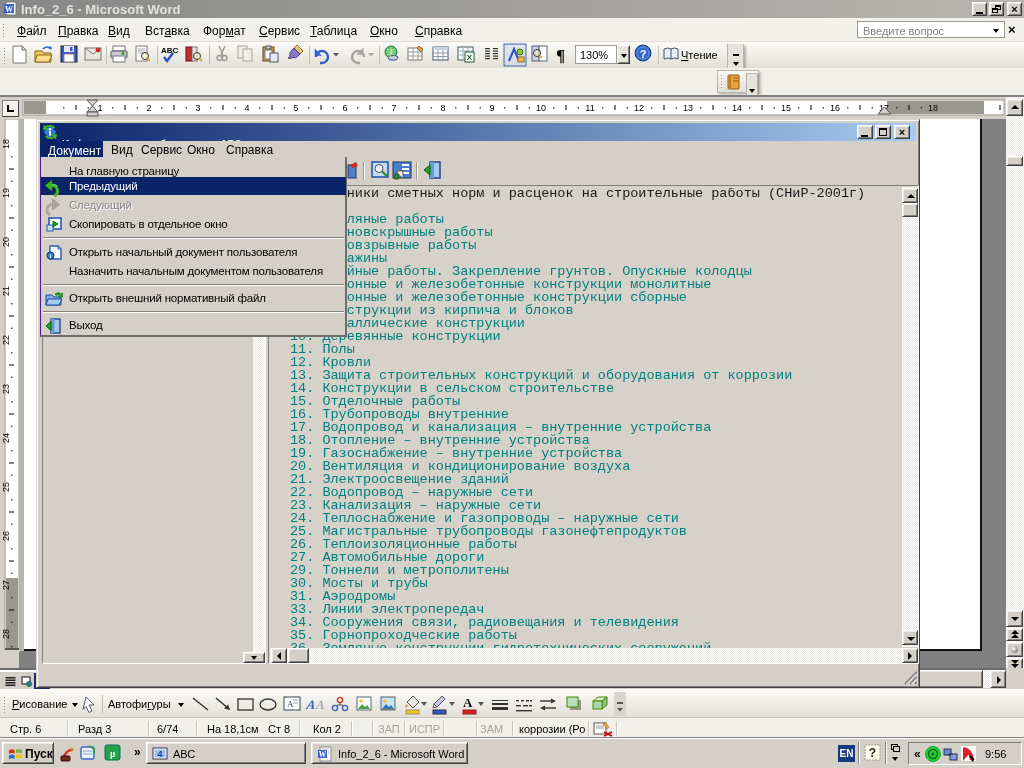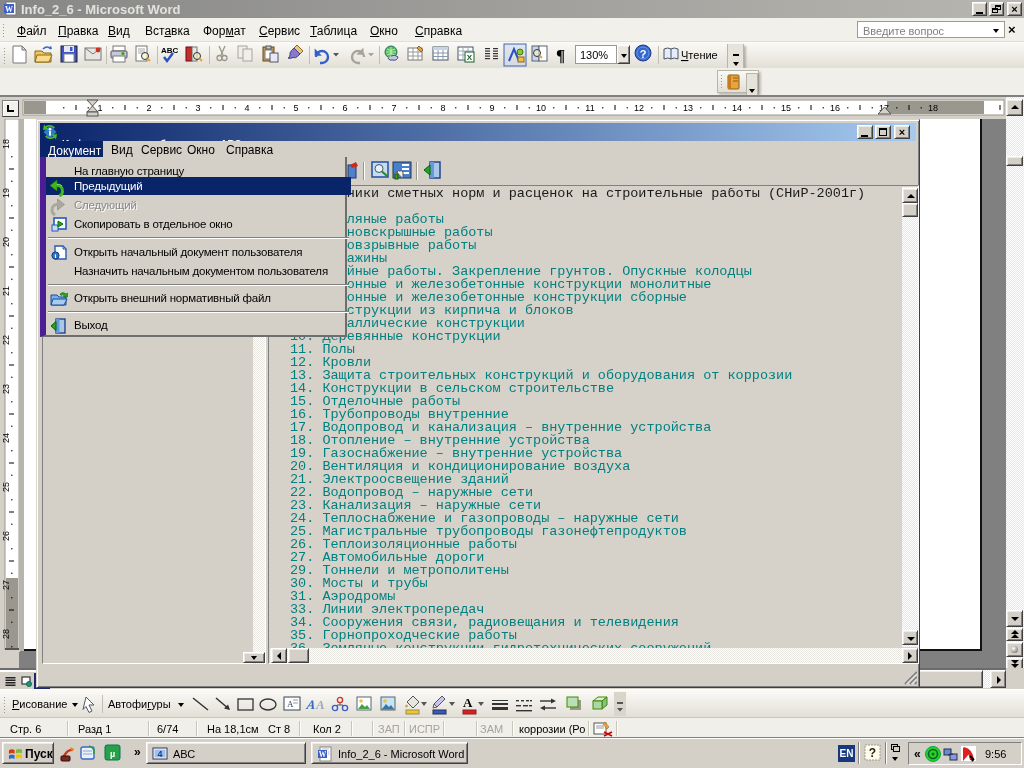--- a/index.html
+++ b/index.html
@@ -555,21 +555,21 @@
         <line x1="14" y1="16" x2="16" y2="14"></line>
       </g>
     <g stroke="#fff" stroke-width="1">
         <line x1="5.5" y1="16" x2="16" y2="5.5"></line>
         <line x1="10.5" y1="16" x2="16" y2="10.5"></line>
         <line x1="15.5" y1="16" x2="16" y2="15.5"></line>
       </g>
   </svg>
 </div>
 
-<div class="abs" style="left:40px;top:157px;width:307px;height:180px;background:#D4D0C8;border-right:2px solid #6E6E6E;border-bottom:2px solid #6E6E6E;border-left:6px solid #4c1d95">
+<div class="abs" style="left:40px;top:157px;width:307px;height:180px;background:#D4D0C8;border-right:2px solid #6E6E6E;border-bottom:2px solid #6E6E6E;border-left:1px solid #4c1d95">
   <div class="abs mt" style="left:28px;top:8px">На главную страницу</div>
   <div class="abs" style="left:0px;top:20px;width:305px;height:18px;background:#0A246A"></div>
   <div class="abs mt" style="left:28px;top:23px;color:#fff">Предыдущий</div>
   <div class="abs mt" style="left:28px;top:42px;color:#888;text-shadow:1px 1px 0 #fff">Следующий</div>
   <div class="abs mt" style="left:28px;top:61px">Скопировать в отдельное окно</div>
   <div class="abs" style="left:2px;top:80px;width:301px;height:1px;background:#808080"></div>
   <div class="abs" style="left:2px;top:81px;width:301px;height:1px;background:#fff"></div>
   <div class="abs mt" style="left:28px;top:89px">Открыть начальный документ пользователя</div>
   <div class="abs mt" style="left:28px;top:108px">Назначить начальным документом пользователя</div>
   <div class="abs" style="left:2px;top:127px;width:301px;height:1px;background:#808080"></div>
@@ -717,21 +717,21 @@
     <div class="abs grv" style="left:299px"></div>
   <div class="abs grv" style="left:351px"></div>
     <div class="abs grv" style="left:372px"></div>
   <div class="abs grv" style="left:404px"></div>
     <div class="abs grv" style="left:443px"></div>
   <div class="abs grv" style="left:476px"></div>
     <div class="abs grv" style="left:512px"></div>
   <div class="abs grv" style="left:588px"></div>
     <div class="abs grv" style="left:616px"></div>
   <div class="abs t11" style="left:10px;top:6px">Стр. 6</div>
-  <div class="abs t11" style="left:78px;top:6px">Разд 1</div>
+  <div class="abs t11" style="left:78px;top:6px">Разд 3</div>
   <div class="abs t11" style="left:157px;top:6px">6/74</div>
   <div class="abs t11" style="left:207px;top:6px">На 18,1см</div>
   <div class="abs t11" style="left:268px;top:6px">Ст 8</div>
   <div class="abs t11" style="left:313px;top:6px">Кол 2</div>
   <div class="abs t11" style="left:378px;top:6px;color:#A8A49B">ЗАП</div>
   <div class="abs t11" style="left:409px;top:6px;color:#A8A49B">ИСПР</div>
   <div class="abs t11" style="left:448px;top:21px;color:#A8A49B">ВДЛ</div>
   <div class="abs t11" style="left:480px;top:6px;color:#A8A49B">ЗАМ</div>
   <div class="abs t11" style="left:519px;top:6px">коррозии (Ро</div>
   <svg class="abs" style="left:592px;top:2px" width="22" height="18" viewBox="0 0 22 18">

